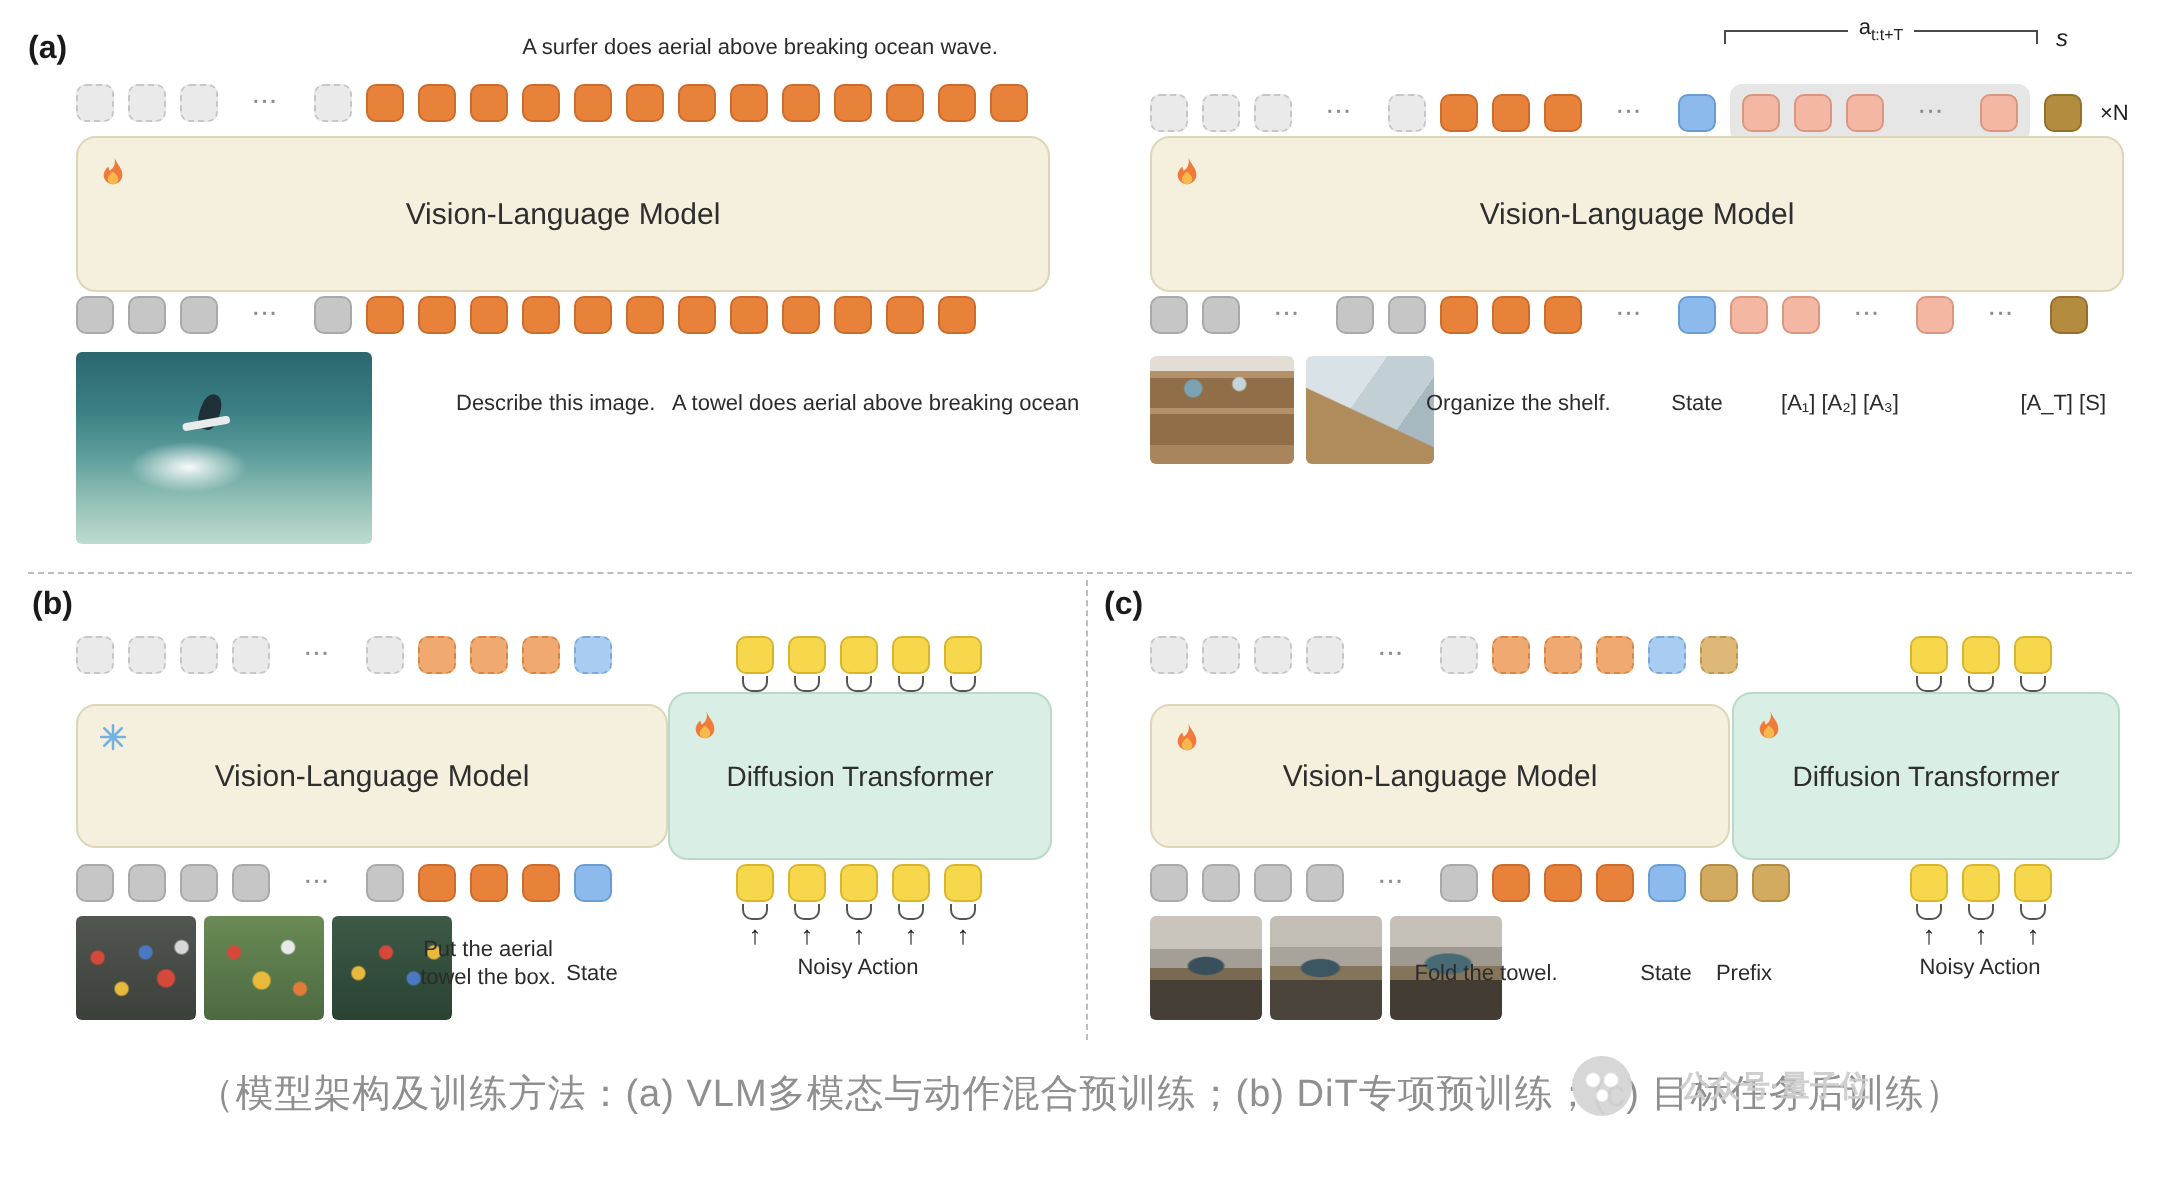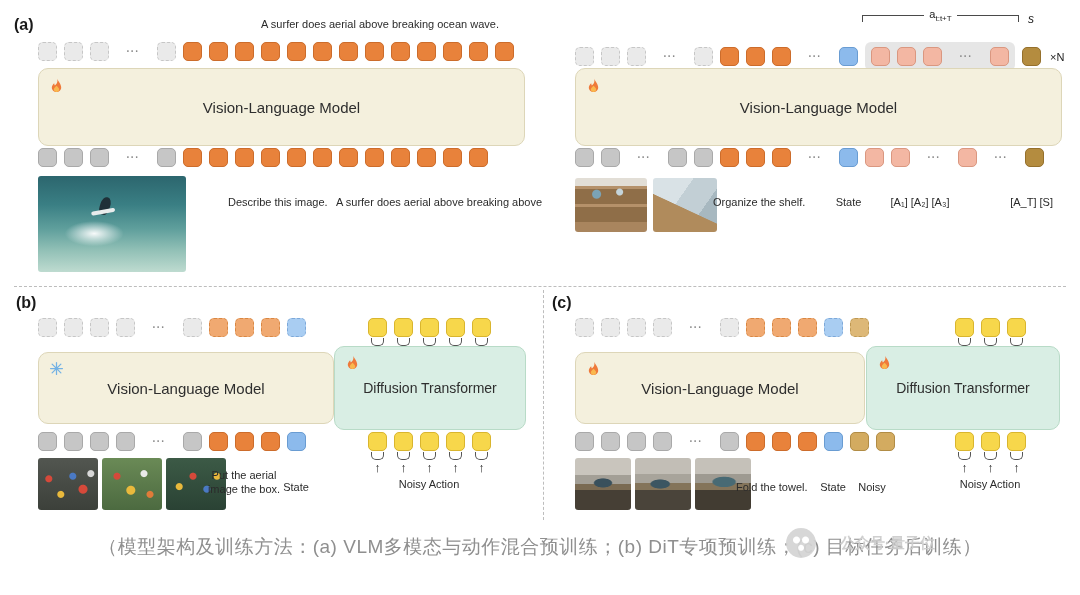--- a/index.html
+++ b/index.html
@@ -167,21 +167,21 @@
       <span class="tok tok-o"></span>
       <span class="tok tok-o"></span>
       <span class="tok tok-o"></span>
       <span class="tok tok-o"></span>
     </div>
 
   <div class="photo ph-surfer" style="left:38px;top:176px;width:148px;height:96px">
     <span class="surfer-fig"></span>
   </div>
   <div class="abs small-text" style="left:228px;top:196px">Describe this image.</div>
-  <div class="abs small-text" style="left:336px;top:196px">A surfer does aerial above breaking above</div>
+  <div class="abs small-text" style="left:336px;top:196px">A towel does aerial above breaking ocean</div>
 
   <div class="bracket" style="left:862px;top:15px;width:157px">
     <span class="bline left"></span>
     <span class="blabel"><span>a</span><sub>t:t+T</sub></span>
     <span class="bline right"></span>
   </div>
   <div class="abs s-label" style="left:1028px;top:12px">s</div>
 
   <div class="abs row wide" style="left:575px;top:42px">
     <span class="row">
@@ -348,21 +348,21 @@
       <span class="cell uparrow"></span>
       <span class="cell uparrow"></span>
     </div>
 
   <div class="photo ph-lego1" style="left:38px;top:458px;width:60px;height:52px"></div>
   <div class="photo ph-lego2" style="left:102px;top:458px;width:60px;height:52px"></div>
   <div class="photo ph-lego3" style="left:166px;top:458px;width:60px;height:52px"></div>
 
   <div class="abs small-text wrap-text" style="left:196px;top:468px;width:96px;text-align:center;line-height:14px">
     <div>Put the aerial</div>
-    <div>image the box.</div>
+    <div>towel the box.</div>
   </div>
   <div class="abs small-text" style="left:272px;top:481px;width:48px;text-align:center">State</div>
   <div class="abs small-text" style="left:379px;top:478px;width:100px;text-align:center">Noisy Action</div>
 
   <div class="abs panel-label" style="left:552px;top:294px">(c)</div>
 
   <div class="abs row wide" style="left:575px;top:318px">
       <span class="tok tok-gl"></span>
       <span class="tok tok-gl"></span>
       <span class="tok tok-gl"></span>
@@ -444,23 +444,23 @@
   <div class="abs row" style="left:955px;top:461px">
       <span class="cell uparrow"></span>
       <span class="cell uparrow"></span>
       <span class="cell uparrow"></span>
     </div>
 
   <div class="photo ph-towel1" style="left:575px;top:458px;width:56px;height:52px"></div>
   <div class="photo ph-towel2" style="left:635px;top:458px;width:56px;height:52px"></div>
   <div class="photo ph-towel3" style="left:695px;top:458px;width:56px;height:52px"></div>
 
-  <div class="abs small-text" style="left:736px;top:481px;width:90px;text-align:left">Fold the towel.</div>
+  <div class="abs small-text" style="left:698px;top:481px;width:90px;text-align:center">Fold the towel.</div>
   <div class="abs small-text" style="left:809px;top:481px;width:48px;text-align:center">State</div>
-  <div class="abs small-text" style="left:846px;top:481px;width:52px;text-align:center">Noisy</div>
+  <div class="abs small-text" style="left:846px;top:481px;width:52px;text-align:center">Prefix</div>
   <div class="abs small-text" style="left:940px;top:478px;width:100px;text-align:center">Noisy Action</div>
 
   <div class="abs caption" style="left:0;top:534px">（模型架构及训练方法：(a) VLM多模态与动作混合预训练；(b) DiT专项预训练；(c) 目标任务后训练）</div>
   <div class="abs watermark" style="left:786px;top:528px">
     <span class="wm-logo"></span>
     <span class="wm-text">公众号·量子位</span>
   </div>
 
 </div>
 

